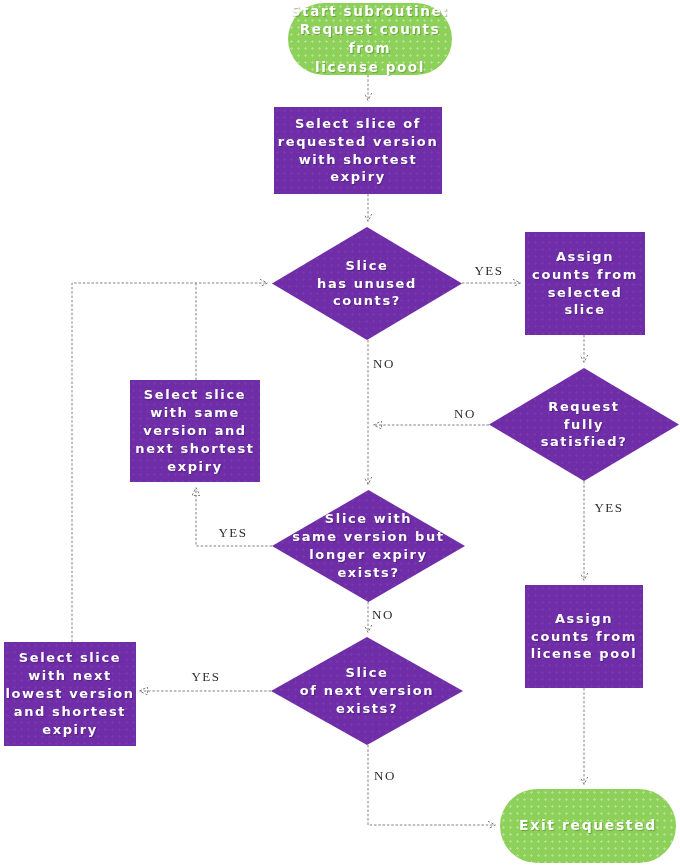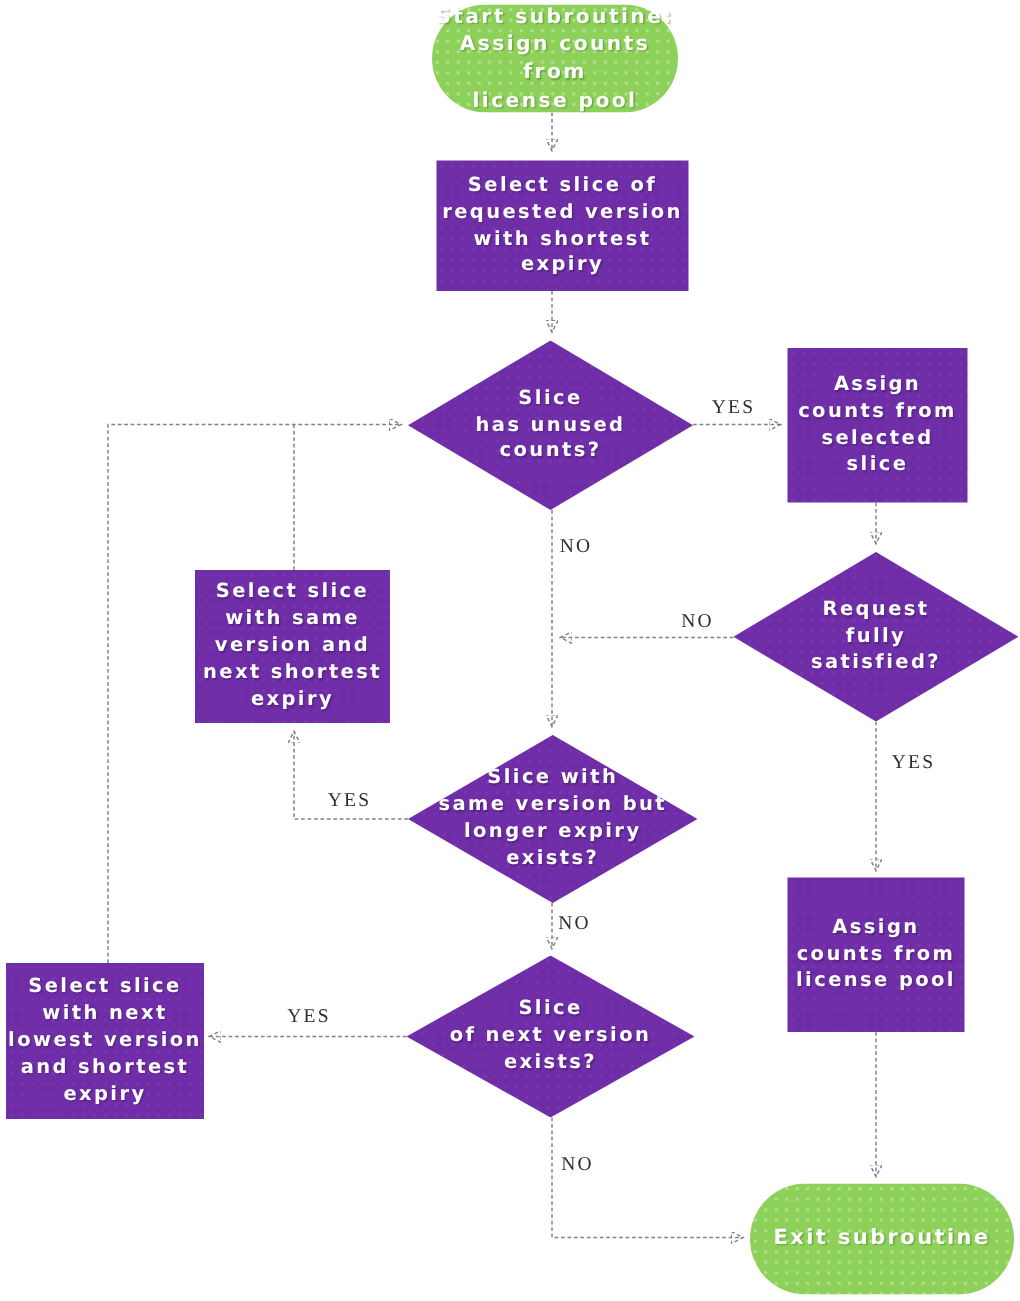--- a/index.html
+++ b/index.html
@@ -93,24 +93,24 @@
     <path d="M196 380 L196 283"></path>
     <path d="M368 602 L368 632" marker-end="url(#arrow)"></path>
     <path d="M271 691 L140 691" marker-end="url(#arrow)"></path>
     <path d="M72 642 L72 283 L267 283" marker-end="url(#arrow)"></path>
     <path d="M584 481 L584 580" marker-end="url(#arrow)"></path>
     <path d="M584 688 L584 784" marker-end="url(#arrow)"></path>
     <path d="M368 745 L368 825 L495 825" marker-end="url(#arrow)"></path>
   </svg>
 
   <div class="node terminator" style="left:288px; top:3px; width:164px; height:72px; font-size:13.5px;">Start subroutine:
-Assign counts from
+Request counts from
 license pool</div>
 
-  <div class="node rect" style="left:291px; top:107px; width:168px; height:87px;">Select slice of
+  <div class="node rect" style="left:274px; top:107px; width:168px; height:87px;">Select slice of
 requested version
 with shortest
 expiry</div>
 
   <div class="node diamond" style="left:272px; top:227px; width:190px; height:113px;">Slice
 has unused
 counts?</div>
 
   <div class="node rect" style="left:525px; top:232px; width:120px; height:103px;">Assign
 counts from
@@ -139,21 +139,21 @@
 expiry</div>
 
   <div class="node diamond" style="left:271px; top:637px; width:192px; height:108px;">Slice
 of next version
 exists?</div>
 
   <div class="node rect" style="left:525px; top:585px; width:118px; height:103px;">Assign
 counts from
 license pool</div>
 
-  <div class="node terminator" style="left:500px; top:789px; width:176px; height:74px; font-size:14px;">Exit subroutine</div>
+  <div class="node terminator" style="left:500px; top:789px; width:176px; height:74px; font-size:14px;">Exit requested</div>
 
   <div class="edge-label" style="left:489px; top:271px;">YES</div>
 
   <div class="edge-label" style="left:384px; top:364px;">NO</div>
 
   <div class="edge-label" style="left:465px; top:414px;">NO</div>
 
   <div class="edge-label" style="left:609px; top:508px;">YES</div>
 
   <div class="edge-label" style="left:233px; top:533px;">YES</div>

